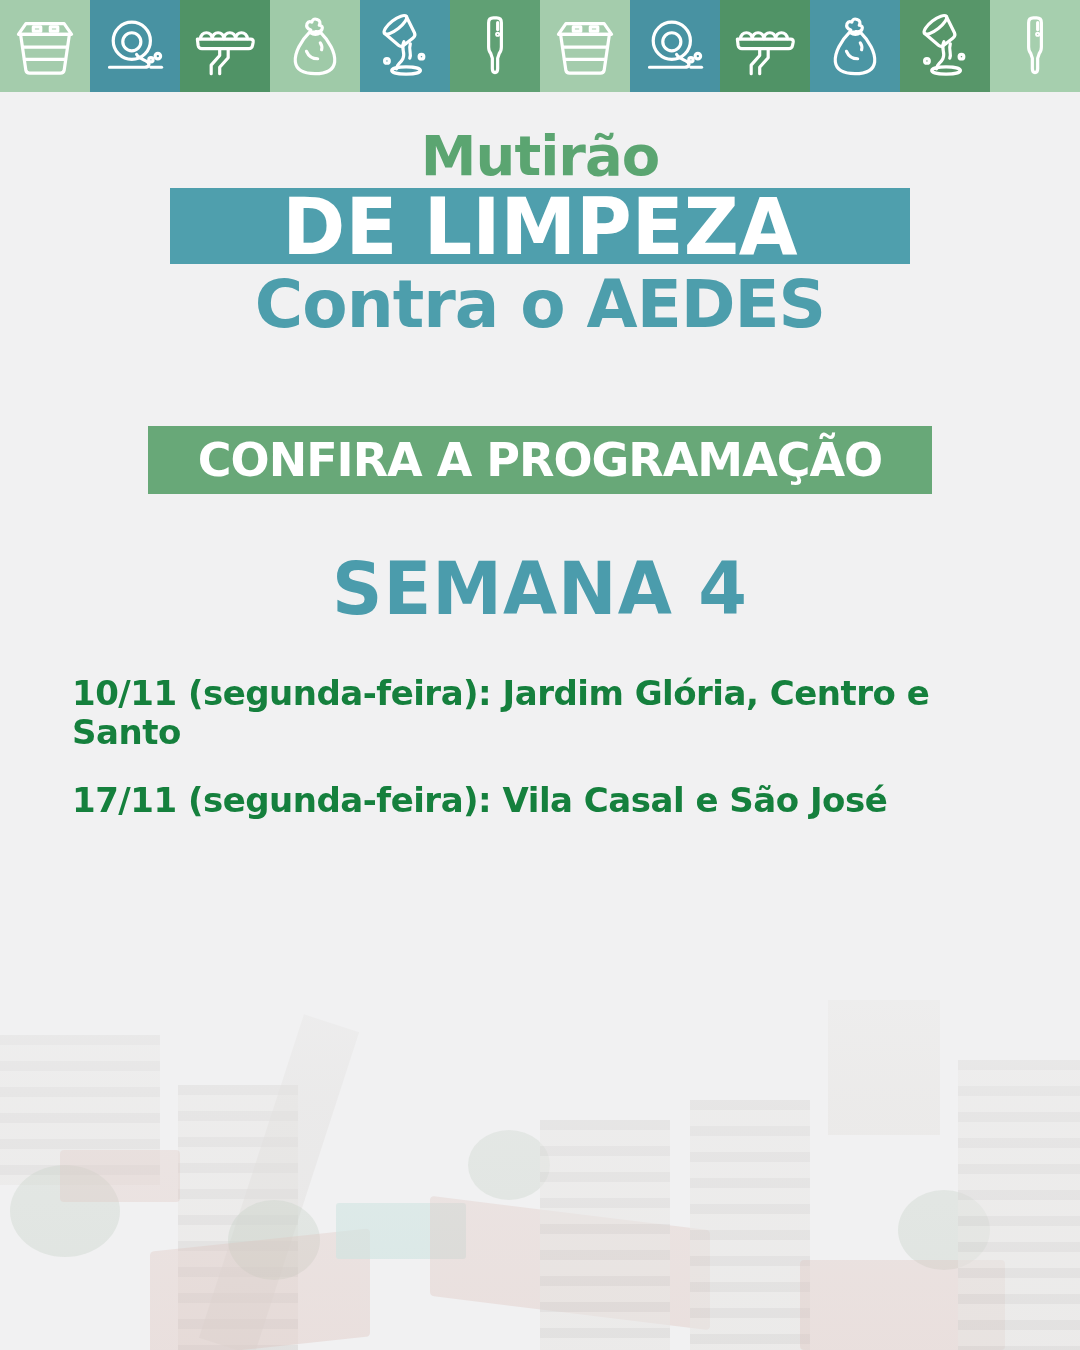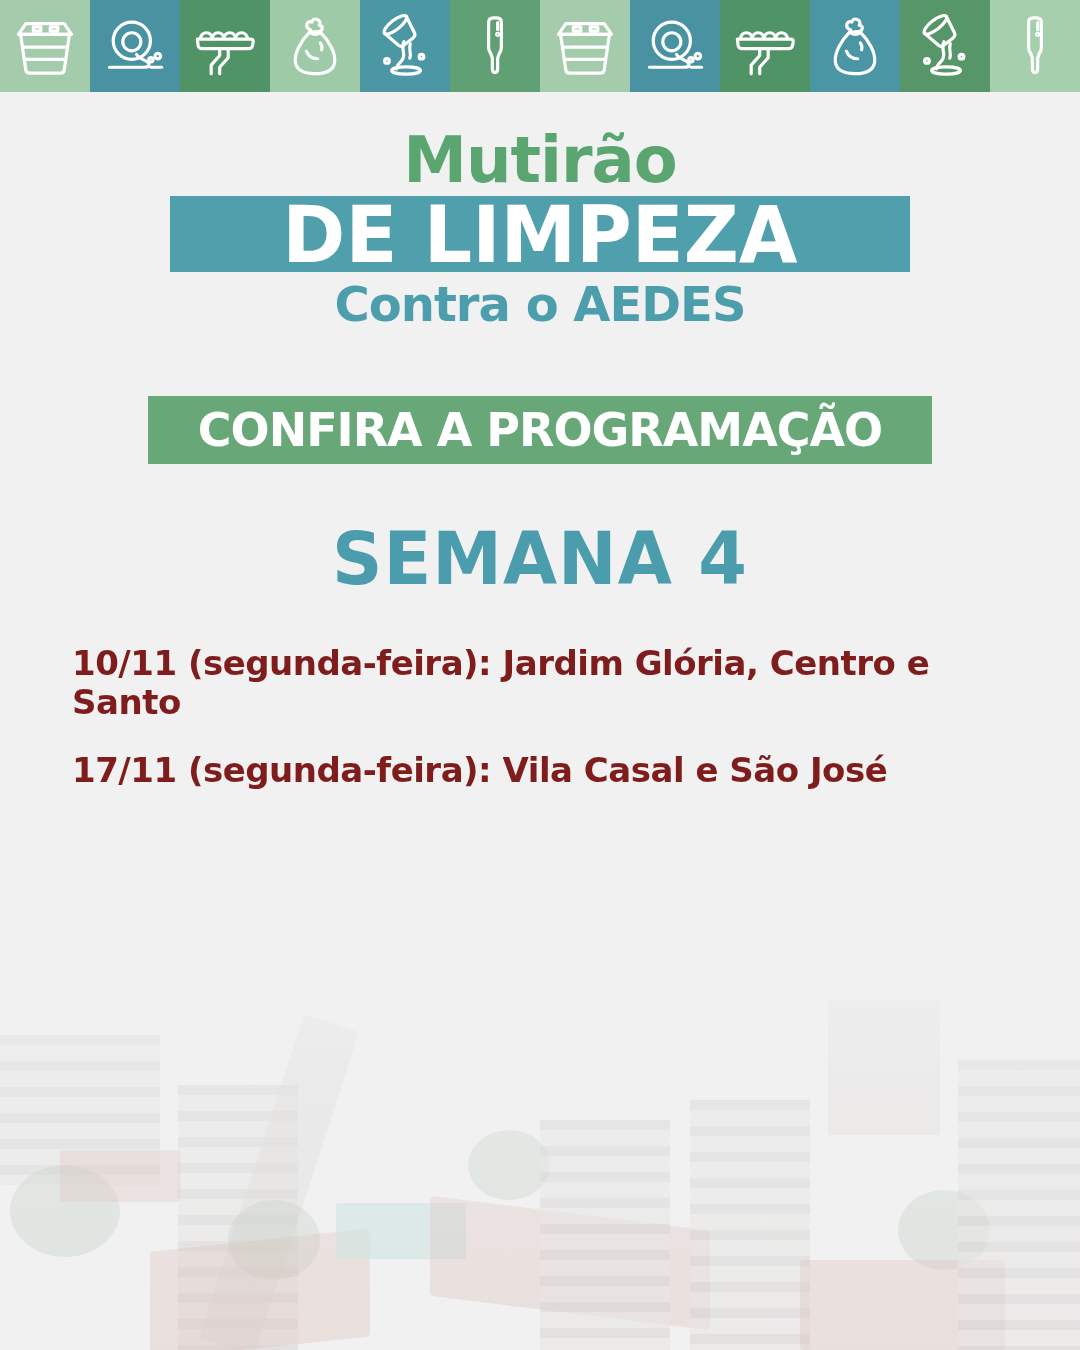--- a/index.html
+++ b/index.html
@@ -33,51 +33,51 @@
 
   
   .icon-banner { position: relative; z-index: 2; display: flex; height: 92px; }
   .icon-cell { width: 90px; height: 92px; display: flex; align-items: center; justify-content: center; }
   .icon-cell svg { width: 68px; height: 68px; stroke: #ffffff; fill: none; stroke-width: 3; stroke-linecap: round; stroke-linejoin: round; }
 
   
   .content { position: relative; z-index: 1; }
   .title-green {
     margin-top: 36px; text-align: center;
-    font-size: 64px; font-weight: 800; color: #5ba571; line-height: 1.0;
+    font-size: 56px; font-weight: 800; color: #5ba571; line-height: 1.0;
     letter-spacing: -1px;
   }
   .title-band {
     width: 740px; height: 76px; margin: 4px auto 8px;
     background: #4f9fad; display: flex; align-items: center; justify-content: center;
   }
   .title-band span {
     color: #ffffff; font-size: 76px; font-weight: 800; letter-spacing: 0px;
     transform: scaleY(1.04);
   }
   .title-teal {
     margin-top: 6px; text-align: center;
-    font-size: 48px; font-weight: 800; color: #4d9eac; line-height: 1.0;
+    font-size: 66px; font-weight: 800; color: #4d9eac; line-height: 1.0;
     letter-spacing: -1px;
   }
   .program-band {
-    width: 784px; height: 68px; margin: 68px auto 0;
+    width: 784px; height: 68px; margin: 88px auto 0;
     background: #68a878; display: flex; align-items: center; justify-content: center;
   }
   .program-band span {
     color: #ffffff; font-size: 46px; font-weight: 800; letter-spacing: -1px;
   }
   .week-title {
     margin-top: 54px; text-align: center;
     font-size: 70px; font-weight: 800; color: #4b9cac;
     letter-spacing: 1px; transform: scaleY(1.05);
   }
   .schedule { margin: 44px 70px 0 72px; max-width: 920px; }
   .schedule-item {
-    font-size: 34px; font-weight: 700; color: #7f1d1d;
+    font-size: 34px; font-weight: 700; color: #15803d;
     line-height: 1.15; margin-bottom: 29px; letter-spacing: -0.5px;
   }
 </style>
 </head>
 <body>
 
 <div class="city">
   <div class="shape bldg windows" style="left:0; top:230px; width:160px; height:150px;"></div>
   <div class="shape bldg windows" style="left:178px; top:280px; width:120px; height:265px;"></div>
   <div class="shape street" style="left:250px; top:210px; width:58px; height:340px; transform:rotate(18deg);"></div>

